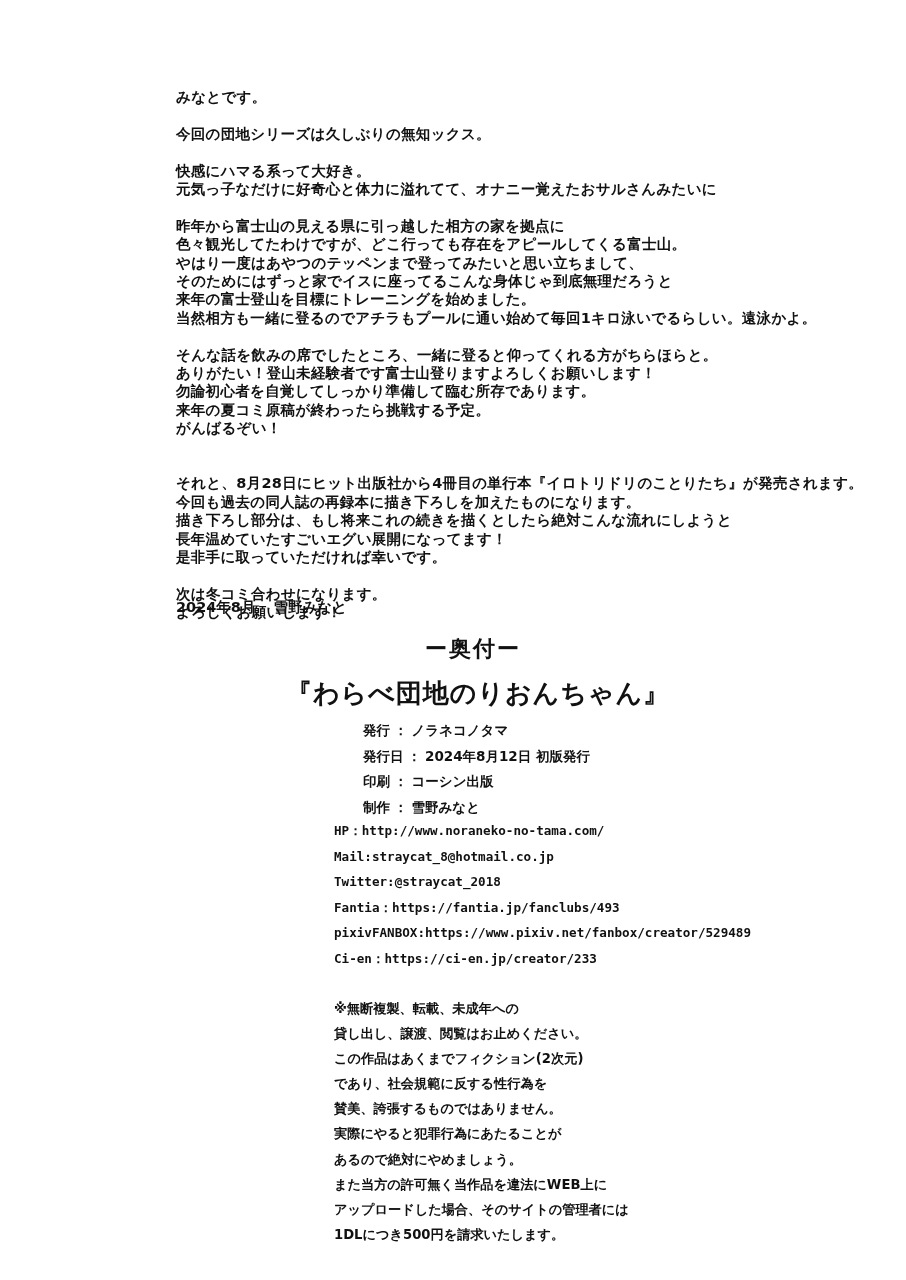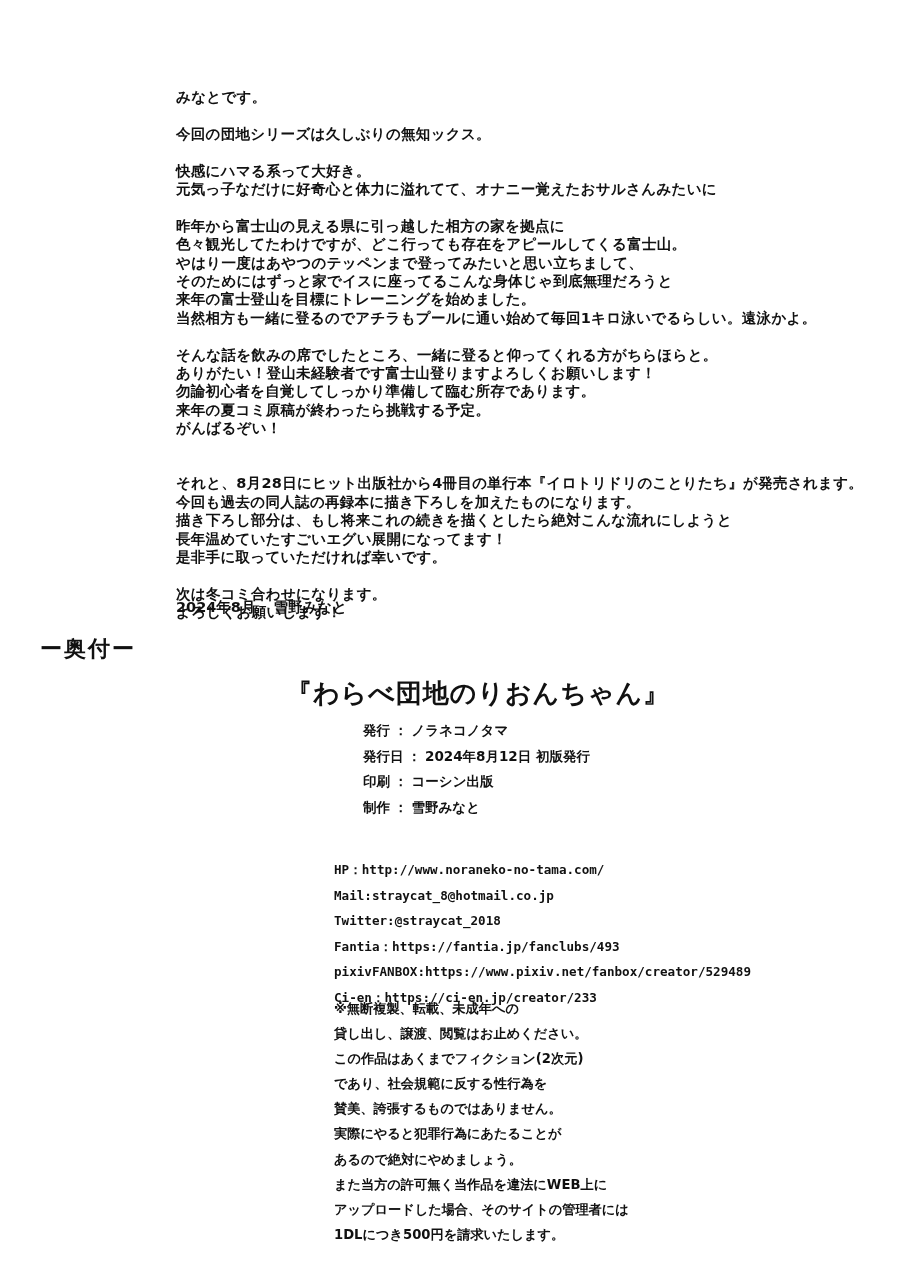--- a/index.html
+++ b/index.html
@@ -15,37 +15,37 @@
     }
     .afterword .para { margin: 0 0 18.4px 0; }
     .afterword .para.extra-gap { margin-bottom: 36.8px; }
     .afterword .line { display: block; white-space: nowrap; }
     .signature {
       position: absolute; left: 176px; top: 598px;
       font-size: 14.5px; font-weight: bold; white-space: nowrap;
     }
     .signature .sig-gap { display: inline-block; width: 18px; }
     .colophon-heading {
-      position: absolute; left: 0; width: 906px; top: 634px; 
+      position: absolute; left: 0; width: 906px; top: 634px; text-align: center;
       font-size: 22px; font-weight: bold; letter-spacing: 2px; padding-left: 40px; box-sizing: border-box;
     }
     .book-title {
       position: absolute; left: 16px; width: 906px; top: 676px; text-align: center;
       font-size: 26px; font-weight: bold; letter-spacing: 1px; padding-left: 18px; box-sizing: border-box;
     }
     .credits {
       position: absolute; left: 363px; top: 718px;
       font-size: 13.5px; font-weight: bold;
     }
     .credits .row { height: 25.7px; line-height: 25.7px; white-space: nowrap; }
     .credits .sep { margin: 0 4px; }
     .links {
       position: absolute; left: 334px; top: 818px;
       font-family: "DejaVu Sans Mono", "Liberation Mono", monospace;
-      font-size: 12.6px; font-weight: bold; margin-top: 39px;
+      font-size: 12.6px; font-weight: bold;
     }
     .links .row { height: 25.6px; line-height: 25.6px; white-space: nowrap; }
     .notice {
       position: absolute; left: 334px; top: 996px;
       font-size: 13.2px; font-weight: bold;
     }
     .notice .row { height: 25.1px; line-height: 25.1px; white-space: nowrap; }
   </style>
 </head>
 <body>

